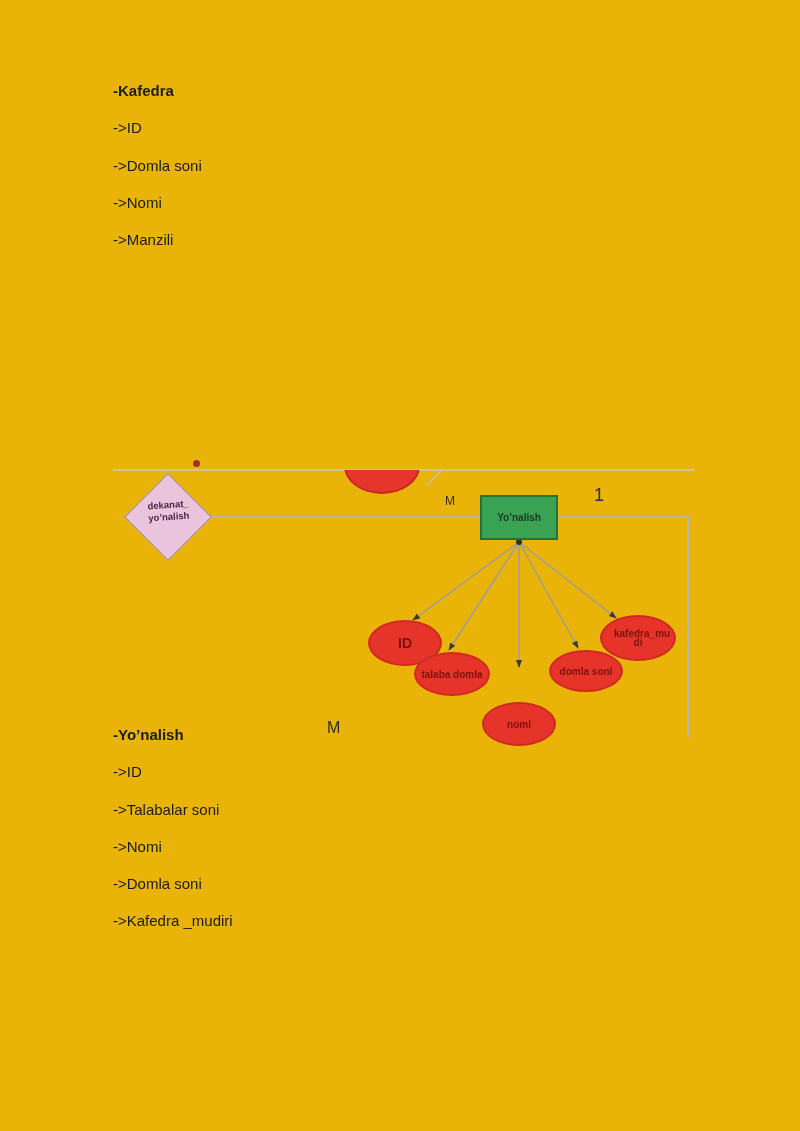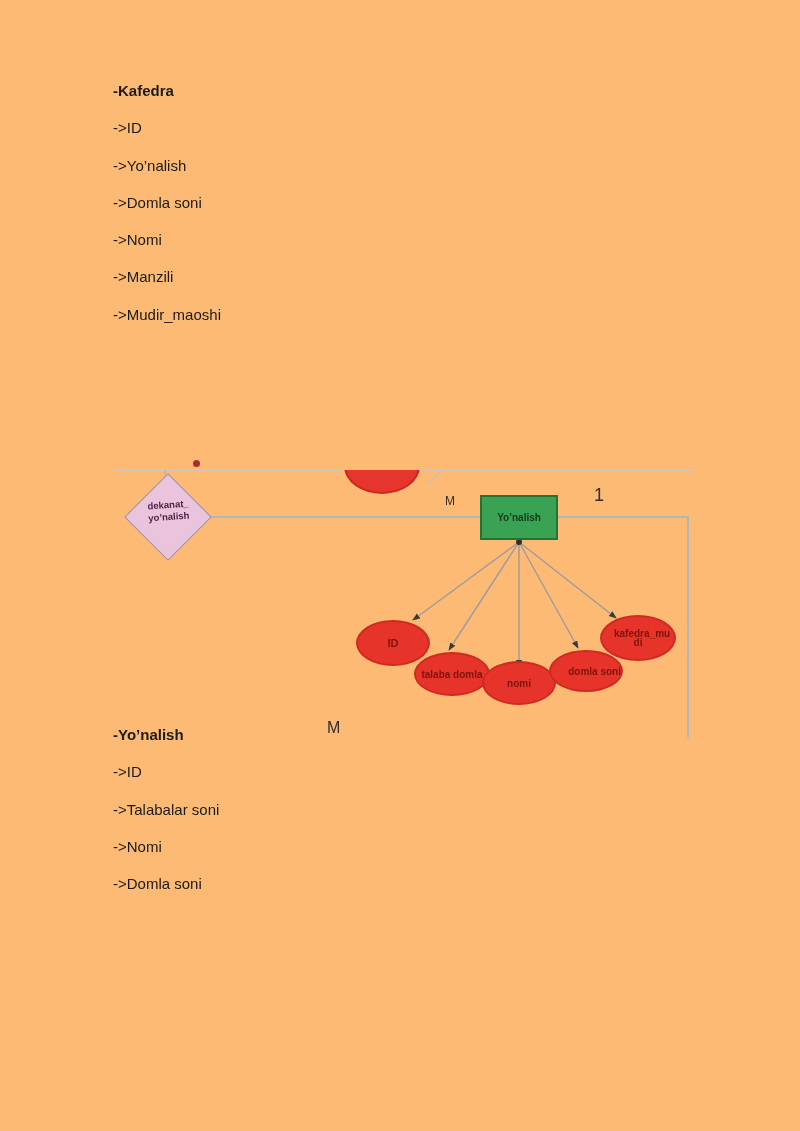--- a/index.html
+++ b/index.html
@@ -1,19 +1,19 @@
 <!DOCTYPE html>
 <html><head>
 <meta charset="utf-8">
 <style>
   html,body{margin:0;padding:0;background:#ffffff;}
   .page{
     position:relative;
     width:800px;height:1131px;
-    background:#fdba74;
+    background:#eab308;
     overflow:hidden;
     font-family:"Liberation Sans", sans-serif;
     color:#1c1c1c;
   }
   
   .doc-list{position:absolute;left:113px;}
   .doc-list.top{top:78px;}
   .doc-list.bottom{top:722px;}
   .doc-line{
     height:35.3px;
@@ -53,48 +53,46 @@
     box-sizing:border-box;
   }
   .attr{
     position:absolute;border-radius:50%;
     background:#e6342b;border:2px solid #cf2a21;
     display:flex;align-items:center;justify-content:center;
     text-align:center;
     font-size:10px;line-height:9px;color:#7d140c;font-weight:700;
     box-sizing:border-box;
   }
-  .attr.a1{left:356px;top:620px;width:74px;height:46px;font-size:11px;}
+  .attr.a1{left:368px;top:620px;width:74px;height:46px;font-size:14px;}
   .attr.a2{left:414px;top:652px;width:76px;height:44px;}
-  .attr.a3{left:482px;top:661px;width:74px;height:44px;text-align:right;}
-  .attr.a4{left:549px;top:650px;width:74px;height:42px;justify-content:flex-end;}
+  .attr.a3{left:482px;top:702px;width:74px;height:44px;text-align:right;}
+  .attr.a4{left:549px;top:650px;width:74px;height:42px;}
   .attr.a5{left:600px;top:615px;width:76px;height:46px;}
   .attr.a5 .wrap{width:48px;}
   .red-dot{
     position:absolute;left:193px;top:460px;width:7px;height:7px;
     border-radius:50%;background:#a52f2f;
   }
   .card-label{position:absolute;color:#2e2e2e;}
   .card-m-top{left:445px;top:494px;font-size:12px;}
   .card-one{left:594px;top:485px;font-size:18px;}
   .card-m-bottom{left:327px;top:719px;font-size:16px;}
 </style>
 </head>
 <body>
 
 <div class="page">
 
   <div class="doc-list top">
     <div class="doc-line title">-Kafedra</div>
     <div class="doc-line">-&gt;ID</div>
-    <div class="doc-line">-&gt;Yo’nalish</div>
     <div class="doc-line">-&gt;Domla soni</div>
     <div class="doc-line">-&gt;Nomi</div>
     <div class="doc-line">-&gt;Manzili</div>
-    <div class="doc-line">-&gt;Mudir_maoshi</div>
   </div>
 
   <svg class="diagram-svg" width="800" height="1131" viewBox="0 0 800 1131">
     <defs>
       <marker id="arr" markerWidth="9" markerHeight="8" refX="7" refY="3" orient="auto" markerUnits="userSpaceOnUse">
         <path d="M0,0 L8,3 L0,6 Z" fill="#3a3a3a"></path>
       </marker>
     </defs>
     <line x1="113" y1="470" x2="694" y2="470" stroke="#c9c9cb" stroke-width="1.6"></line>
     <line x1="165" y1="470" x2="166" y2="484" stroke="#b5b5b7" stroke-width="1.4"></line>
@@ -144,15 +142,16 @@
   <div class="attr a5">
     <span class="wrap">kafedra_mu di</span>
   </div>
 
   <div class="doc-list bottom">
     <div class="doc-line title">-Yo’nalish</div>
     <div class="doc-line">-&gt;ID</div>
     <div class="doc-line">-&gt;Talabalar soni</div>
     <div class="doc-line">-&gt;Nomi</div>
     <div class="doc-line">-&gt;Domla soni</div>
+    <div class="doc-line">-&gt;Kafedra _mudiri</div>
   </div>
 
 </div>
 
 </body></html>

